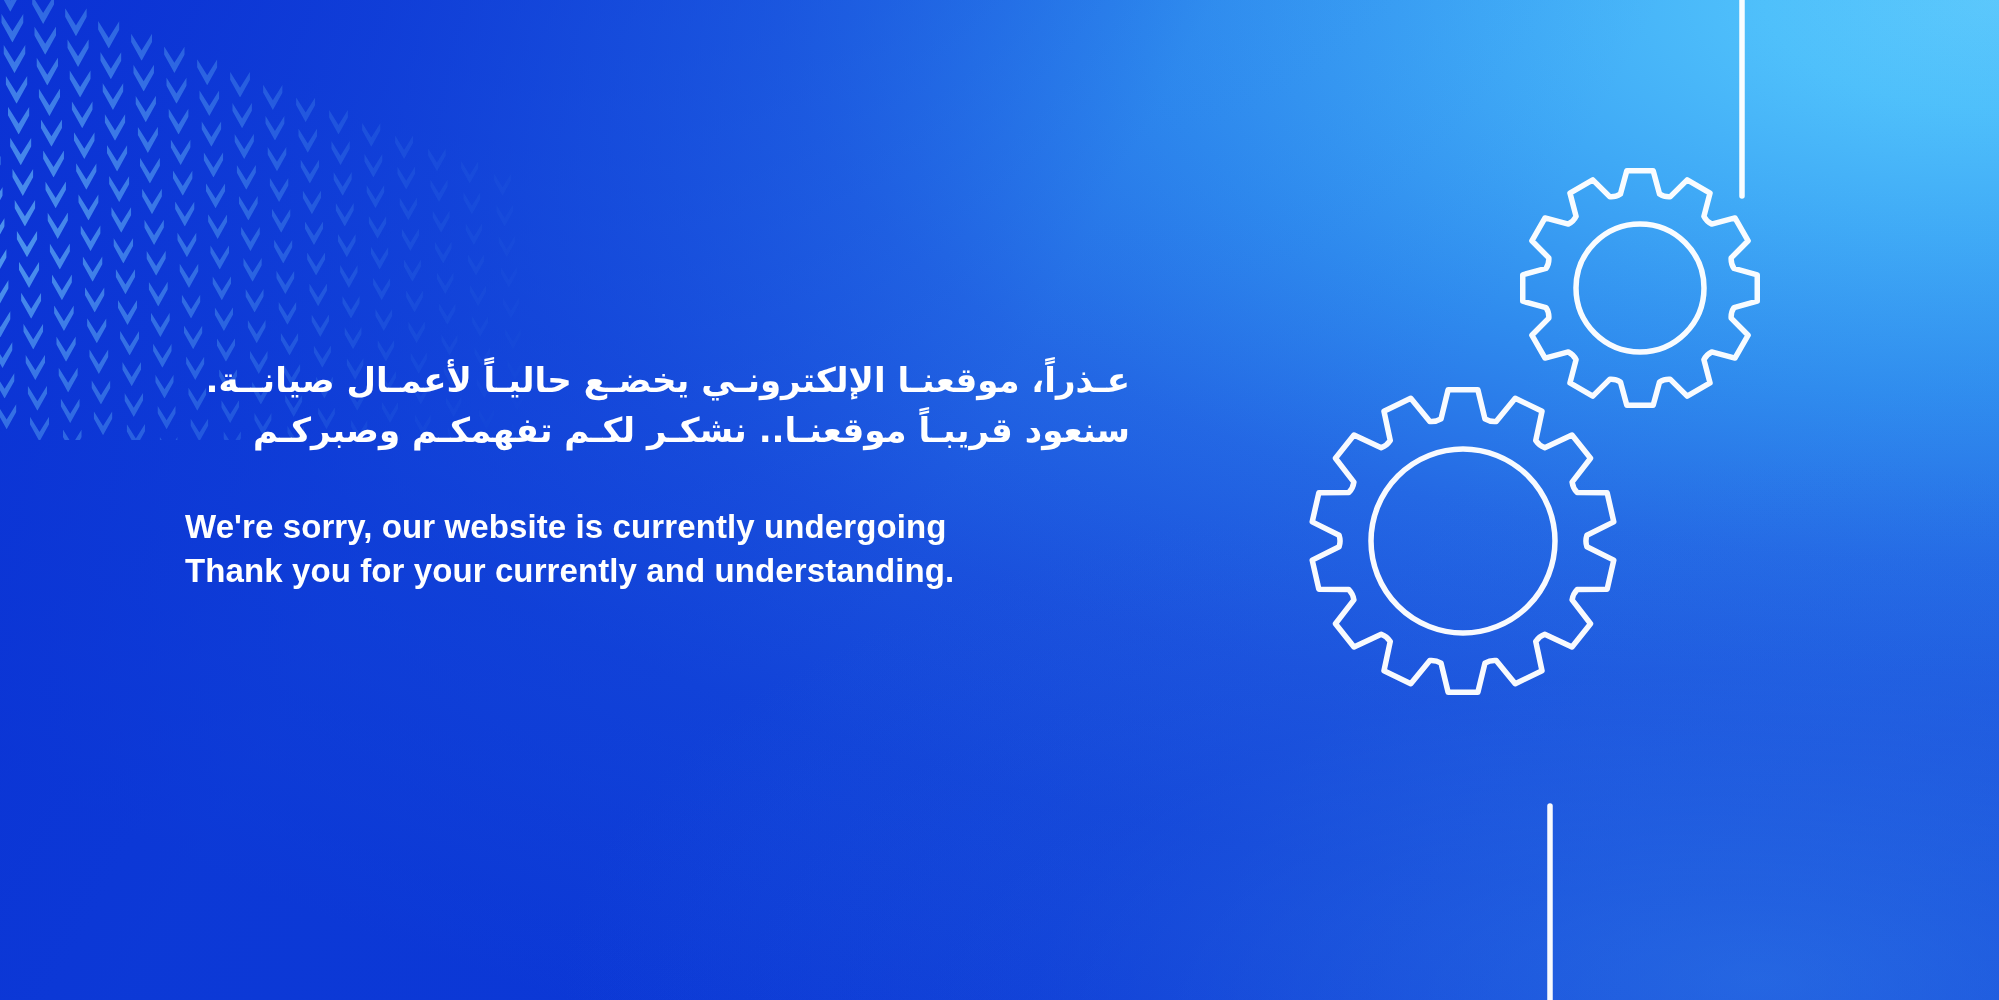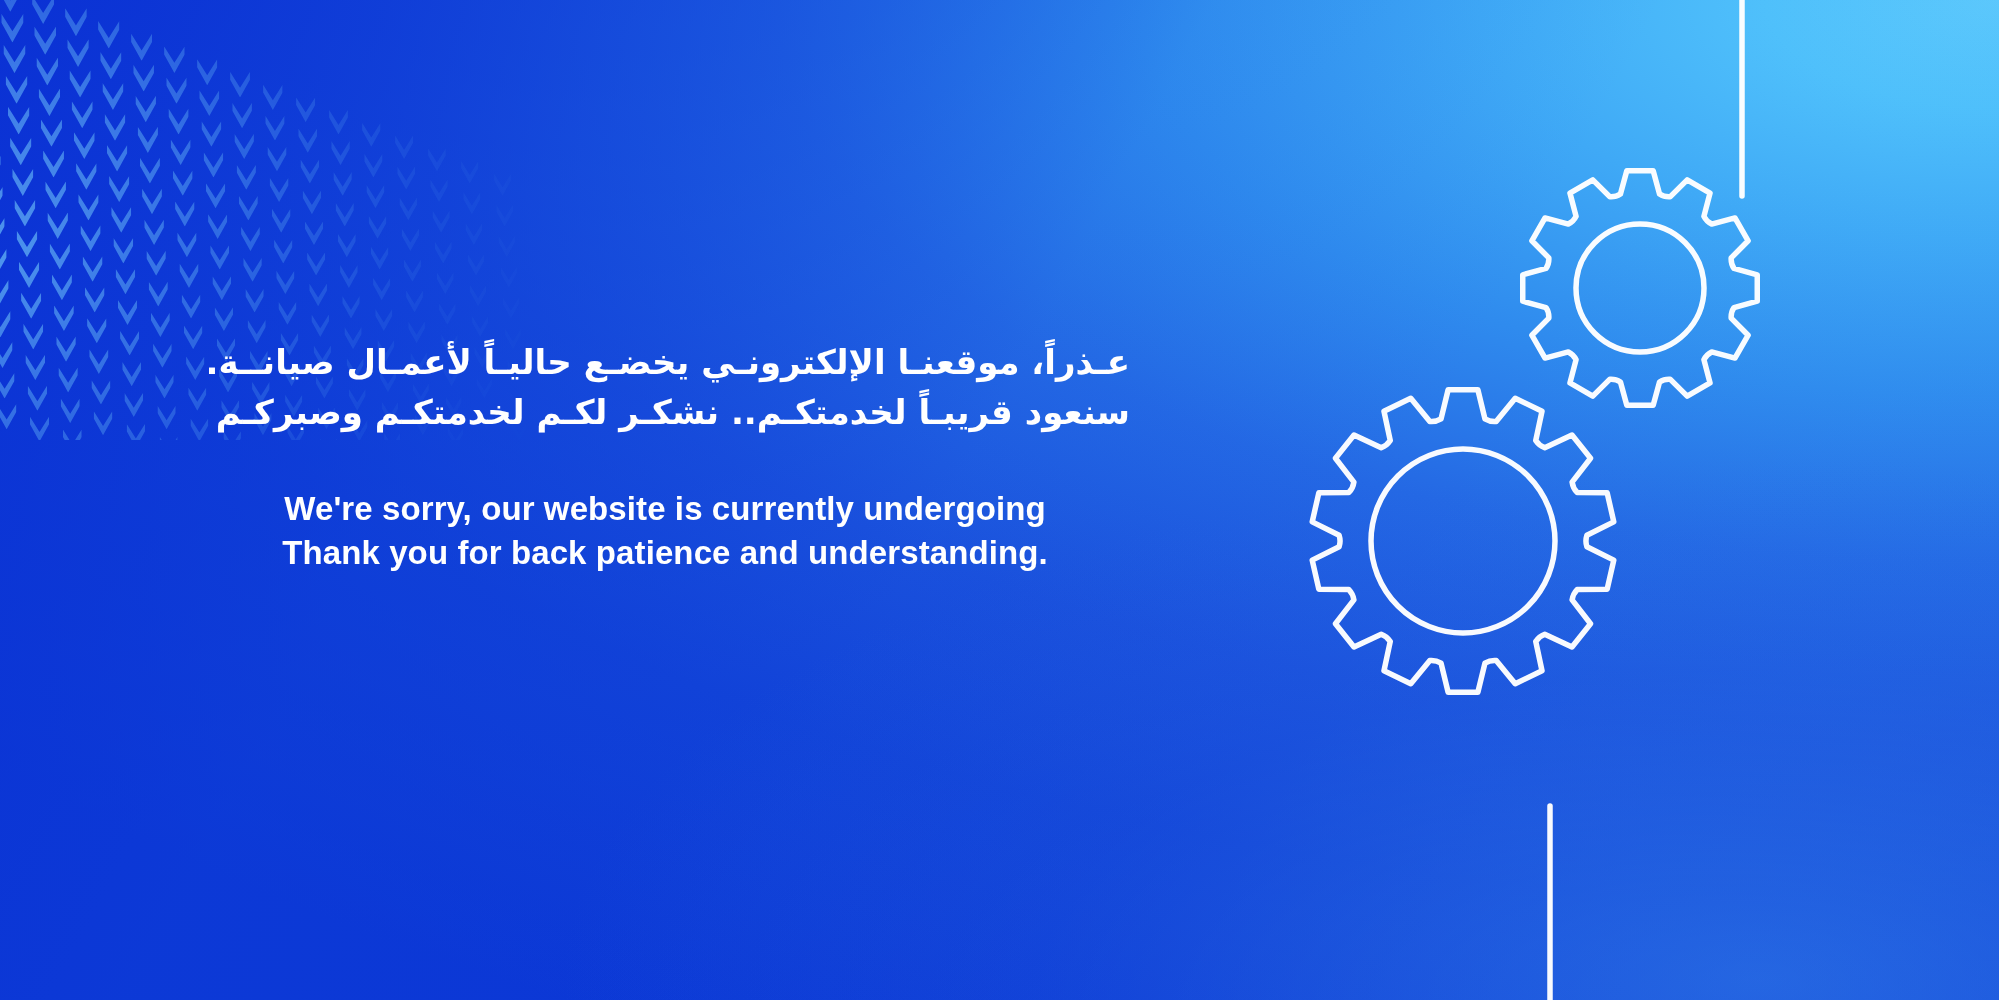--- a/index.html
+++ b/index.html
@@ -67,42 +67,42 @@
     left:0; top:0;
     width:1999px; height:1000px;
     pointer-events:none;
   }
   .gears svg { display:block; width:1999px; height:1000px; }
 
   
   .copy {
     position:absolute;
     left:185px;
-    top:337px;
+    top:355px;
     width:960px;
     color:#FFFFFF;
   }
 
   .ar-block {
     direction:rtl;
     text-align:right;
     width:945px;
     font-family:"DejaVu Sans", sans-serif;
     font-weight:700;
     font-size:34px;
     line-height:1.48;
     letter-spacing:0px;
     color:#FFFFFF;
   }
   .ar-line { display:block; white-space:nowrap; }
 
   .en-block {
     margin-top:49px;
     direction:ltr;
-    text-align:center;
+    text-align:left;
     font-family:"Liberation Sans", sans-serif;
     font-weight:700;
     font-size:33px;
     line-height:1.34;
     letter-spacing:0.1px;
     color:#FFFFFF;
   }
   .en-line { display:block; white-space:nowrap; }
 </style>
 </head>
@@ -384,22 +384,22 @@
             <circle cx="1463" cy="541" r="92"></circle>
           </g>
       </g>
     </svg>
   </div>
 
   <div class="copy">
 
     <div class="ar-block" dir="rtl">
       <span class="ar-line">عـذراً، موقعنـا الإلكترونـي يخضـع حاليـاً لأعمـال صيانــة.</span>
-      <span class="ar-line">سنعود قريبـاً لخدمتكـم.. نشكـر لكـم لخدمتكـم وصبركـم</span>
+      <span class="ar-line">سنعود قريبـاً موقعنـا.. نشكـر لكـم تفهمكـم وصبركـم</span>
     </div>
 
     <div class="en-block" dir="ltr">
       <span class="en-line">We're sorry, our website is currently undergoing</span>
-      <span class="en-line">Thank you for back patience and understanding.</span>
+      <span class="en-line">Thank you for your currently and understanding.</span>
     </div>
 
   </div>
 </div>
 
 </body></html>

